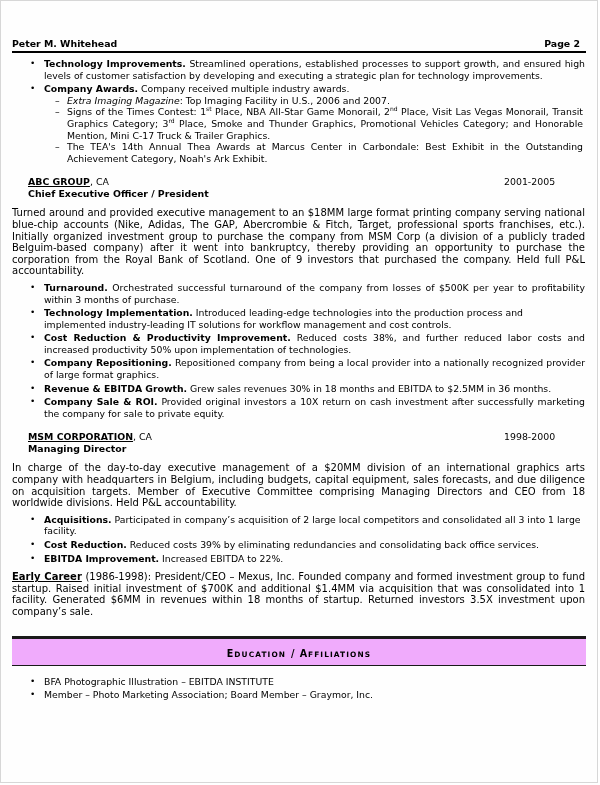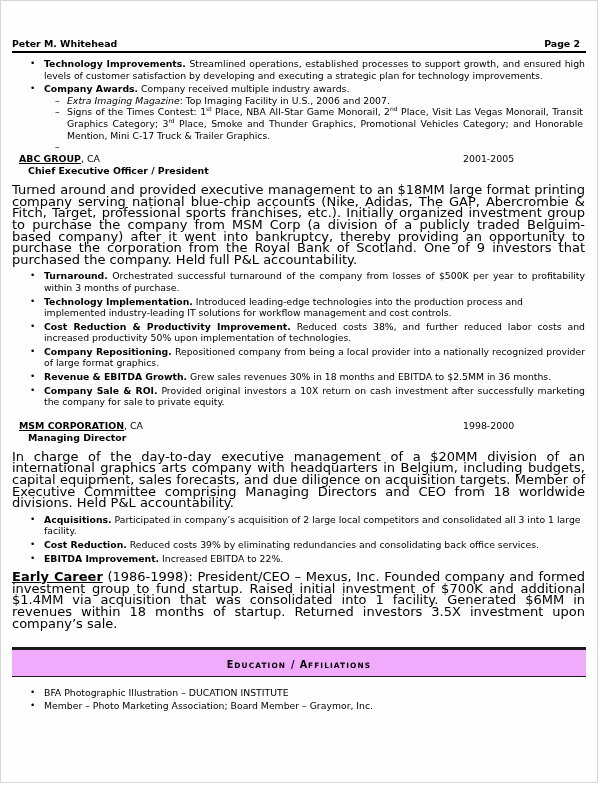--- a/index.html
+++ b/index.html
@@ -37,21 +37,21 @@
   }
   .header-rule {
     border-bottom: 2px solid #000000;
     margin-top: 2px;
     margin-left: 1px;
     margin-right: 1px;
   }
 
   
   .para {
-    font-size: 13px;
+    font-size: 10px;
     line-height: 11.6px;
     text-align: justify;
     margin: 7px 2px 0 1px;
   }
 
   
   .blist { margin: 0; }
   .bullet-row {
     position: relative;
     padding-left: 33px;
@@ -89,31 +89,31 @@
 
   b, .b { font-weight: bold; }
   i, .i { font-style: italic; }
   sup { font-size: 65%; vertical-align: super; line-height: 0; }
 
   
   .company-line {
     position: relative;
     font-size: 9.4px;
     line-height: 12px;
-    margin: 12px 0 0 8px;
+    margin: 12px 0 0 17px;
     height: 12px;
   }
   .company-name {
     font-weight: bold;
     text-decoration: underline;
   }
   .company-loc { font-weight: normal; }
   .company-dates {
     position: absolute;
-    left: 444px;
+    left: 476px;
     top: 0;
     font-weight: normal;
   }
   .job-title {
     font-size: 9.4px;
     font-weight: bold;
     line-height: 12px;
     margin: 0 0 0 17px;
   }
 
@@ -188,20 +188,21 @@
         <span class="marker">–</span>
         <i>Extra Imaging Magazine</i><span>: Top Imaging Facility in U.S., 2006 and 2007.</span>
       </div>
 
       <div class="dash-row justify">
         <span class="marker">–</span><span>Signs of the Times Contest:  1</span><sup>st</sup><span> Place, NBA All-Star Game Monorail, 2</span><sup>nd</sup><span> Place, Visit Las Vegas Monorail, Transit Graphics Category; 3</span><sup>rd</sup><span> Place, Smoke and Thunder Graphics, Promotional Vehicles Category; and Honorable Mention, Mini C-17 Truck &amp; Trailer Graphics.</span>
       </div>
 
       <div class="dash-row justify">
         <span class="marker">–</span>
+        <span>The TEA's 14th Annual Thea Awards at Marcus Center in Carbondale: Best Exhibit in the Outstanding Achievement Category, Noah's Ark Exhibit.</span>
       </div>
     </div>
   </div>
 
   <div>
     <div class="company-line">
       <span class="company-name">ABC GROUP</span><span class="company-loc">, CA</span>
       <span class="company-dates">2001-2005</span>
     </div>
     <div class="job-title">Chief Executive Officer / President</div>
@@ -272,21 +273,21 @@
     <span class="company-name">Early Career</span><span> (1986-1998): President/CEO – Mexus, Inc. Founded company and formed investment group to fund startup. Raised initial investment of $700K and additional $1.4MM via acquisition that was consolidated into 1 facility. Generated $6MM in revenues within 18 months of startup. Returned investors 3.5X investment upon company’s sale.</span>
   </div>
 
   <div class="section-banner">
     <span class="cap">E</span><span class="sm">DUCATION</span><span class="sep">/</span><span class="cap">A</span><span class="sm">FFILIATIONS</span>
   </div>
 
   <div class="edu-list">
     <div class="edu-row">
       <span class="marker">•</span>
-      <span>BFA Photographic Illustration – DUCATION INSTITUTE</span>
+      <span>BFA Photographic Illustration – EBITDA INSTITUTE</span>
     </div>
     <div class="edu-row">
       <span class="marker">•</span>
       <span>Member – Photo Marketing Association; Board Member – Graymor, Inc.</span>
     </div>
   </div>
 
 </div>
 
 </body></html>

